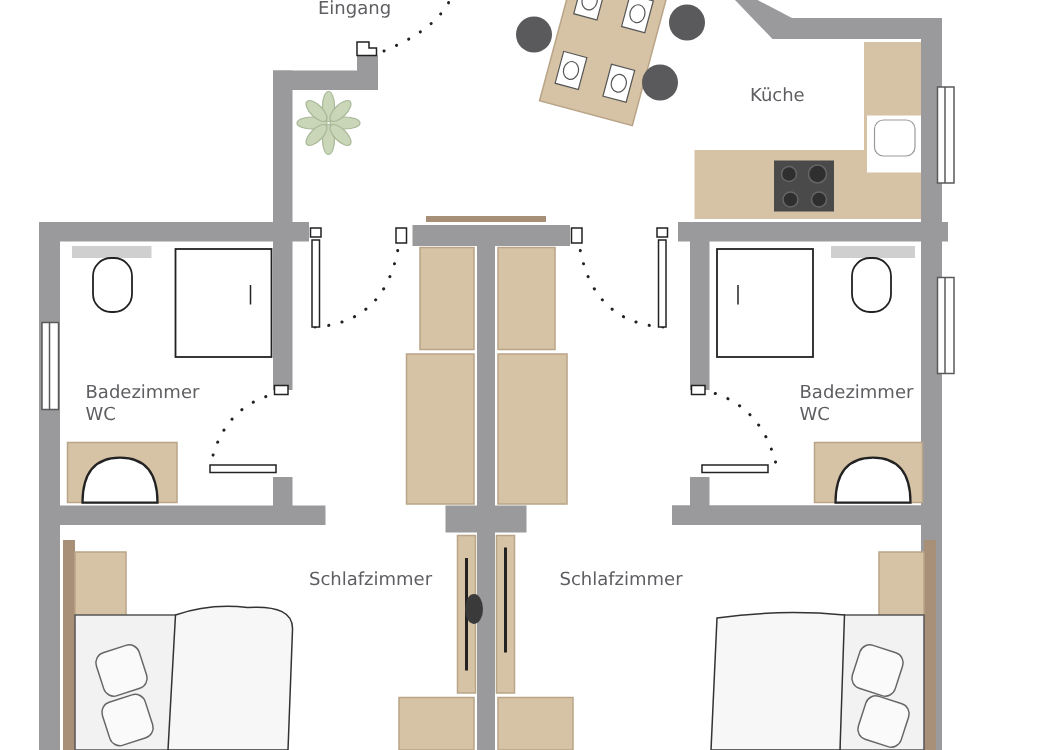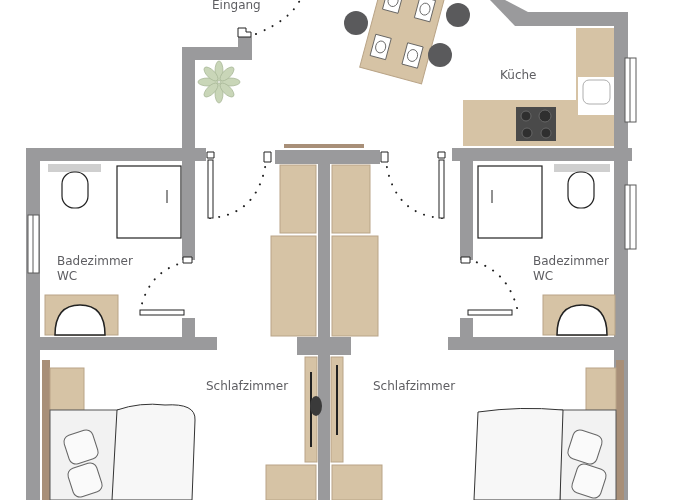--- a/index.html
+++ b/index.html
@@ -161,21 +161,21 @@
     <rect x="616" y="360" width="8" height="140" fill="#a88f78"></rect>
     <rect x="586" y="368" width="30" height="45" fill="#d6c3a5" stroke="#b9a487"></rect>
     <rect x="560" y="410" width="56" height="90" fill="#f2f2f2" stroke="#555" stroke-width="1"></rect>
     <path d="M478 412 Q520 406 563 410 L560 500 L474 500 Z" fill="#f7f7f7" stroke="#333" stroke-width="1"></path>
     <rect x="570" y="432" width="30" height="30" rx="7" fill="#fafafa" stroke="#666" transform="rotate(18 585 447)"></rect>
     <rect x="574" y="466" width="30" height="30" rx="7" fill="#fafafa" stroke="#666" transform="rotate(18 589 481)"></rect>
   </g>
 </svg>
 
 <div class="label" style="left:212px;top:-2px;">Eingang</div>
-<div class="label" style="left:500px;top:68px;">Küche</div>
+<div class="label" style="left:500px;top:56px;">Küche</div>
 <div class="label" style="left:57px;top:254px;">
   <div>Badezimmer</div>
   <div>WC</div>
 </div>
 <div class="label" style="left:533px;top:254px;">
   <div>Badezimmer</div>
   <div>WC</div>
 </div>
 <div class="label" style="left:206px;top:379px;">Schlafzimmer</div>
 <div class="label" style="left:373px;top:379px;">Schlafzimmer</div>

